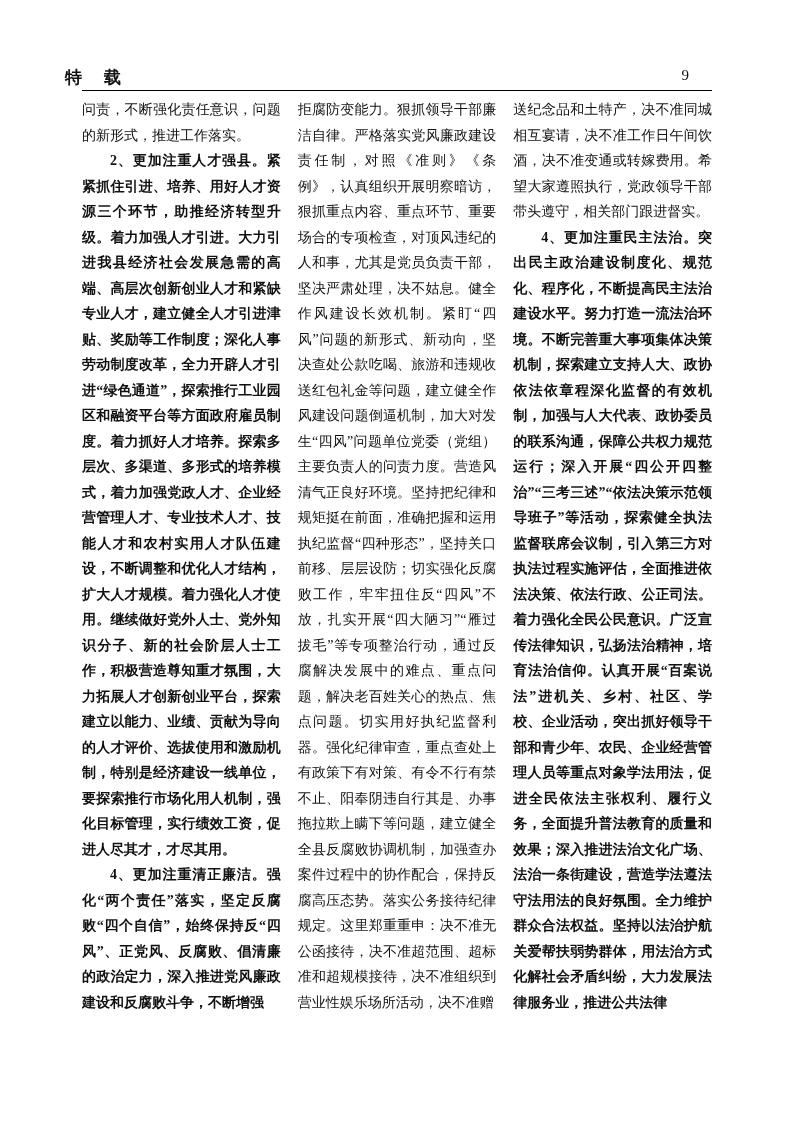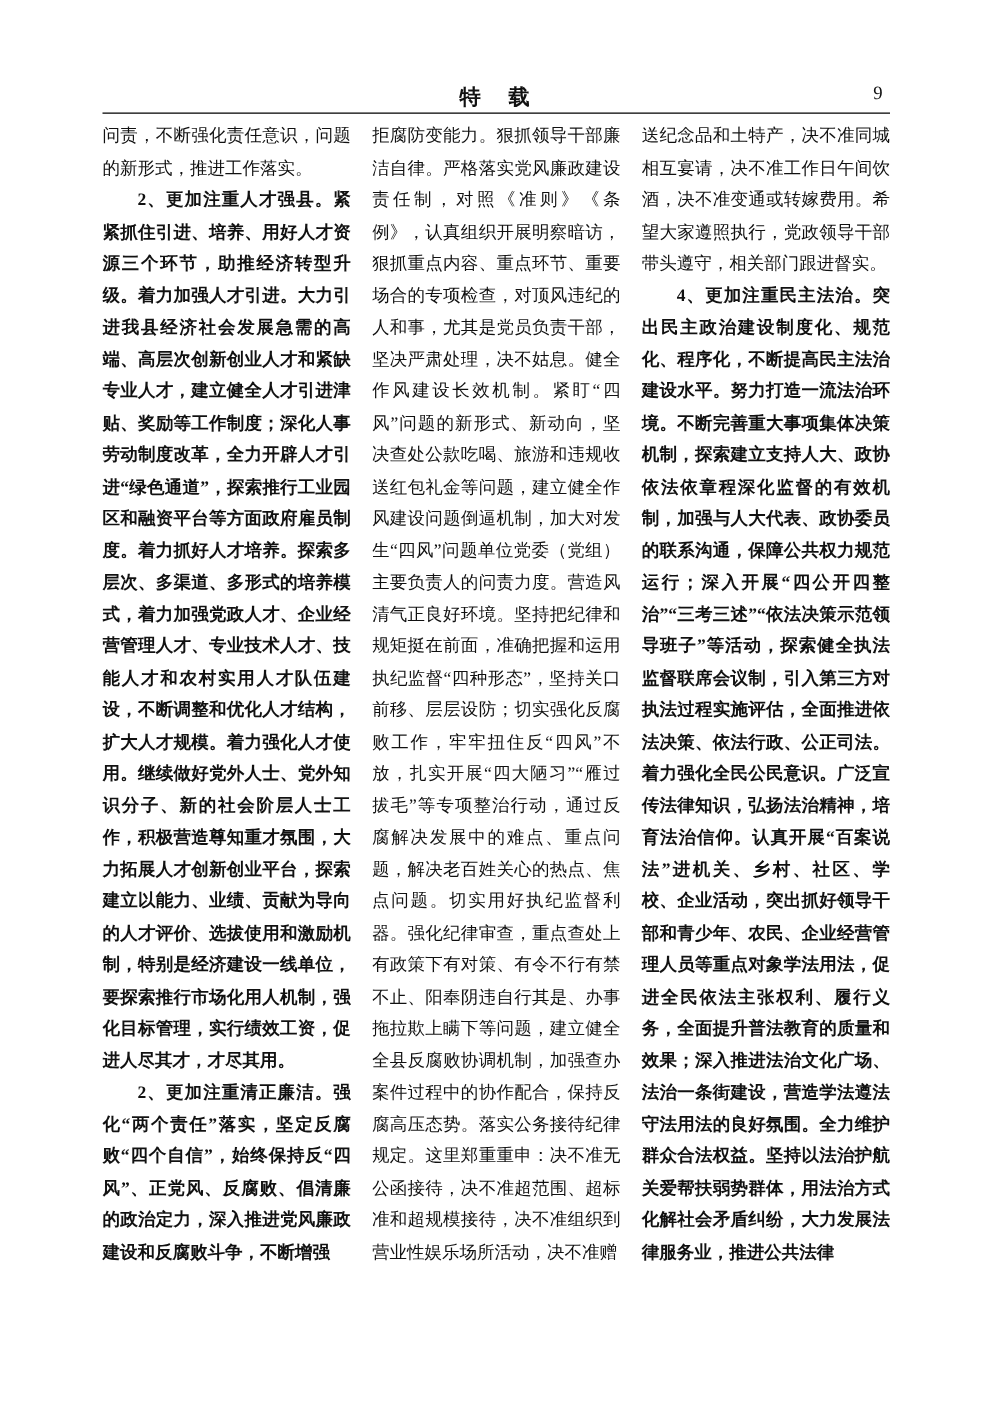--- a/index.html
+++ b/index.html
@@ -6,23 +6,22 @@
   .page {
     position:relative;
     width:793px; height:1122px;
     background:#ffffff;
     font-family:"Liberation Serif","DejaVu Serif",serif;
     color:#111111;
     overflow:hidden;
   }
   .header {
     position:absolute;
-    top:66px; left:82px; width:630px;
+    top:66px; left:65px; width:630px;
     height:22px;
-    text-align:center;
   }
   .header-title {
     font-size:17px;
     font-weight:bold;
     letter-spacing:0.15em;
   }
   .page-number {
     position:absolute;
     right:6px; top:1px;
     font-size:15px;
@@ -63,21 +62,21 @@
     <span class="page-number">9</span>
   </div>
 
   <div class="header-rule"></div>
 
   <div class="columns">
 
     <div class="col">
       <p>问责，不断强化责任意识，问题的新形式，推进工作落实。</p>
       <p class="indent">2、更加注重人才强县。紧紧抓住引进、培养、用好人才资源三个环节，助推经济转型升级。着力加强人才引进。大力引进我县经济社会发展急需的高端、高层次创新创业人才和紧缺专业人才，建立健全人才引进津贴、奖励等工作制度；深化人事劳动制度改革，全力开辟人才引进“绿色通道”，探索推行工业园区和融资平台等方面政府雇员制度。着力抓好人才培养。探索多层次、多渠道、多形式的培养模式，着力加强党政人才、企业经营管理人才、专业技术人才、技能人才和农村实用人才队伍建设，不断调整和优化人才结构，扩大人才规模。着力强化人才使用。继续做好党外人士、党外知识分子、新的社会阶层人士工作，积极营造尊知重才氛围，大力拓展人才创新创业平台，探索建立以能力、业绩、贡献为导向的人才评价、选拔使用和激励机制，特别是经济建设一线单位，要探索推行市场化用人机制，强化目标管理，实行绩效工资，促进人尽其才，才尽其用。</p>
-      <p class="indent">2、更加注重清正廉洁。强化“两个责任”落实，坚定反腐败“四个自信”，始终保持反“四风”、正党风、反腐败、倡清廉的政治定力，深入推进党风廉政建设和反腐败斗争，不断增强</p>
+      <p class="indent">4、更加注重清正廉洁。强化“两个责任”落实，坚定反腐败“四个自信”，始终保持反“四风”、正党风、反腐败、倡清廉的政治定力，深入推进党风廉政建设和反腐败斗争，不断增强</p>
     </div>
 
     <div class="col">
       <p>拒腐防变能力。狠抓领导干部廉洁自律。严格落实党风廉政建设责任制，对照《准则》《条例》，认真组织开展明察暗访，狠抓重点内容、重点环节、重要场合的专项检查，对顶风违纪的人和事，尤其是党员负责干部，坚决严肃处理，决不姑息。健全作风建设长效机制。紧盯“四风”问题的新形式、新动向，坚决查处公款吃喝、旅游和违规收送红包礼金等问题，建立健全作风建设问题倒逼机制，加大对发生“四风”问题单位党委（党组）主要负责人的问责力度。营造风清气正良好环境。坚持把纪律和规矩挺在前面，准确把握和运用执纪监督“四种形态”，坚持关口前移、层层设防；切实强化反腐败工作，牢牢扭住反“四风”不放，扎实开展“四大陋习”“雁过拔毛”等专项整治行动，通过反腐解决发展中的难点、重点问题，解决老百姓关心的热点、焦点问题。切实用好执纪监督利器。强化纪律审查，重点查处上有政策下有对策、有令不行有禁不止、阳奉阴违自行其是、办事拖拉欺上瞒下等问题，建立健全全县反腐败协调机制，加强查办案件过程中的协作配合，保持反腐高压态势。落实公务接待纪律规定。这里郑重重申：决不准无公函接待，决不准超范围、超标准和超规模接待，决不准组织到营业性娱乐场所活动，决不准赠</p>
     </div>
 
     <div class="col">
       <p>送纪念品和土特产，决不准同城相互宴请，决不准工作日午间饮酒，决不准变通或转嫁费用。希望大家遵照执行，党政领导干部带头遵守，相关部门跟进督实。</p>
       <p class="indent">4、更加注重民主法治。突出民主政治建设制度化、规范化、程序化，不断提高民主法治建设水平。努力打造一流法治环境。不断完善重大事项集体决策机制，探索建立支持人大、政协依法依章程深化监督的有效机制，加强与人大代表、政协委员的联系沟通，保障公共权力规范运行；深入开展“四公开四整治”“三考三述”“依法决策示范领导班子”等活动，探索健全执法监督联席会议制，引入第三方对执法过程实施评估，全面推进依法决策、依法行政、公正司法。着力强化全民公民意识。广泛宣传法律知识，弘扬法治精神，培育法治信仰。认真开展“百案说法”进机关、乡村、社区、学校、企业活动，突出抓好领导干部和青少年、农民、企业经营管理人员等重点对象学法用法，促进全民依法主张权利、履行义务，全面提升普法教育的质量和效果；深入推进法治文化广场、法治一条街建设，营造学法遵法守法用法的良好氛围。全力维护群众合法权益。坚持以法治护航关爱帮扶弱势群体，用法治方式化解社会矛盾纠纷，大力发展法律服务业，推进公共法律</p>
     </div>

